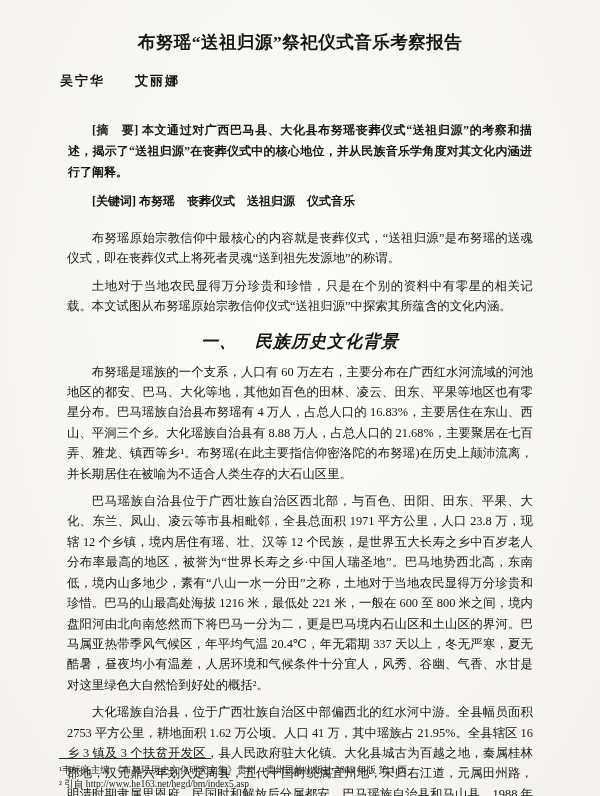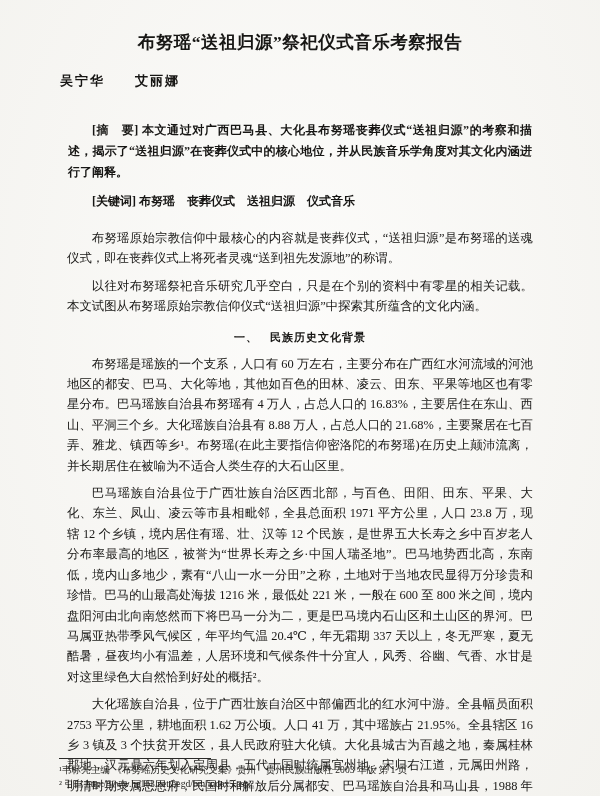--- a/index.html
+++ b/index.html
@@ -44,24 +44,25 @@
   .body-para {
     margin: 7px;
     font-size: 12.4px;
     line-height: 20.4px;
     text-align: justify;
     text-indent: 2em;
   }
   .intro-block { margin-top: 16px; }
   .section-heading {
     margin: 13px 0 9px 0;
-    font-size: 11px;
+    font-size: 17px;
     font-weight: bold;
     text-align: center;
     letter-spacing: 1px;
+    font-style: italic;
   }
   .footnotes {
     position: absolute;
     left: 59px; right: 60px; bottom: 6px;
   }
   .fn-divider {
     width: 152px;
     height: 0;
     border-top: 1.6px solid #2a2a28;
     margin: 0 0 4px 0;
@@ -81,21 +82,21 @@
   <h1 class="title">布努瑶“送祖归源”祭祀仪式音乐考察报告</h1>
 
   <div class="authors">吴宁华　　艾丽娜</div>
 
   <p class="meta-para"><span>[摘　要] </span><span>本文通过对广西巴马县、大化县布努瑶丧葬仪式“送祖归源”的考察和描述，揭示了“送祖归源”在丧葬仪式中的核心地位，并从民族音乐学角度对其文化内涵进行了阐释。</span></p>
 
   <p class="meta-para keywords"><span>[关键词] </span><span>布努瑶　丧葬仪式　送祖归源　仪式音乐</span></p>
 
   <div class="intro-block">
     <p class="body-para">布努瑶原始宗教信仰中最核心的内容就是丧葬仪式，“送祖归源”是布努瑶的送魂仪式，即在丧葬仪式上将死者灵魂“送到祖先发源地”的称谓。</p>
-    <p class="body-para">以往对布努瑶祭祀音乐研究几乎空白，只是在个别的资料中有零星的相关记载。本文试图从布努瑶原始宗教信仰仪式“送祖归源”中探索其所蕴含的文化内涵。</p>
+    <p class="body-para">土地对于当地农民显得万分珍贵和珍惜，只是在个别的资料中有零星的相关记载。本文试图从布努瑶原始宗教信仰仪式“送祖归源”中探索其所蕴含的文化内涵。</p>
   </div>
 
   <h2 class="section-heading">一、　民族历史文化背景</h2>
 
   <div>
     <p class="body-para">布努瑶是瑶族的一个支系，人口有 60 万左右，主要分布在广西红水河流域的河池地区的都安、巴马、大化等地，其他如百色的田林、凌云、田东、平果等地区也有零星分布。巴马瑶族自治县布努瑶有 4 万人，占总人口的 16.83%，主要居住在东山、西山、平洞三个乡。大化瑶族自治县有 8.88 万人，占总人口的 21.68%，主要聚居在七百弄、雅龙、镇西等乡¹。布努瑶(在此主要指信仰密洛陀的布努瑶)在历史上颠沛流离，并长期居住在被喻为不适合人类生存的大石山区里。</p>
     <p class="body-para">巴马瑶族自治县位于广西壮族自治区西北部，与百色、田阳、田东、平果、大化、东兰、凤山、凌云等市县相毗邻，全县总面积 1971 平方公里，人口 23.8 万，现辖 12 个乡镇，境内居住有瑶、壮、汉等 12 个民族，是世界五大长寿之乡中百岁老人分布率最高的地区，被誉为“世界长寿之乡·中国人瑞圣地”。巴马地势西北高，东南低，境内山多地少，素有“八山一水一分田”之称，土地对于当地农民显得万分珍贵和珍惜。巴马的山最高处海拔 1216 米，最低处 221 米，一般在 600 至 800 米之间，境内盘阳河由北向南悠然而下将巴马一分为二，更是巴马境内石山区和土山区的界河。巴马属亚热带季风气候区，年平均气温 20.4℃，年无霜期 337 天以上，冬无严寒，夏无酷暑，昼夜均小有温差，人居环境和气候条件十分宜人，风秀、谷幽、气香、水甘是对这里绿色大自然恰到好处的概括²。</p>
     <p class="body-para">大化瑶族自治县，位于广西壮族自治区中部偏西北的红水河中游。全县幅员面积 2753 平方公里，耕地面积 1.62 万公顷。人口 41 万，其中瑶族占 21.95%。全县辖区 16 乡 3 镇及 3 个扶贫开发区，县人民政府驻大化镇。大化县城古为百越之地，秦属桂林郡地，汉元鼎六年划入定周县，五代十国时统属宜州地，宋归右江道，元属田州路，明清时期隶属思恩府，民国时和解放后分属都安、巴马瑶族自治县和马山县，1988 年 10 月始成立大化瑶族自治县。</p>
   </div>
 

